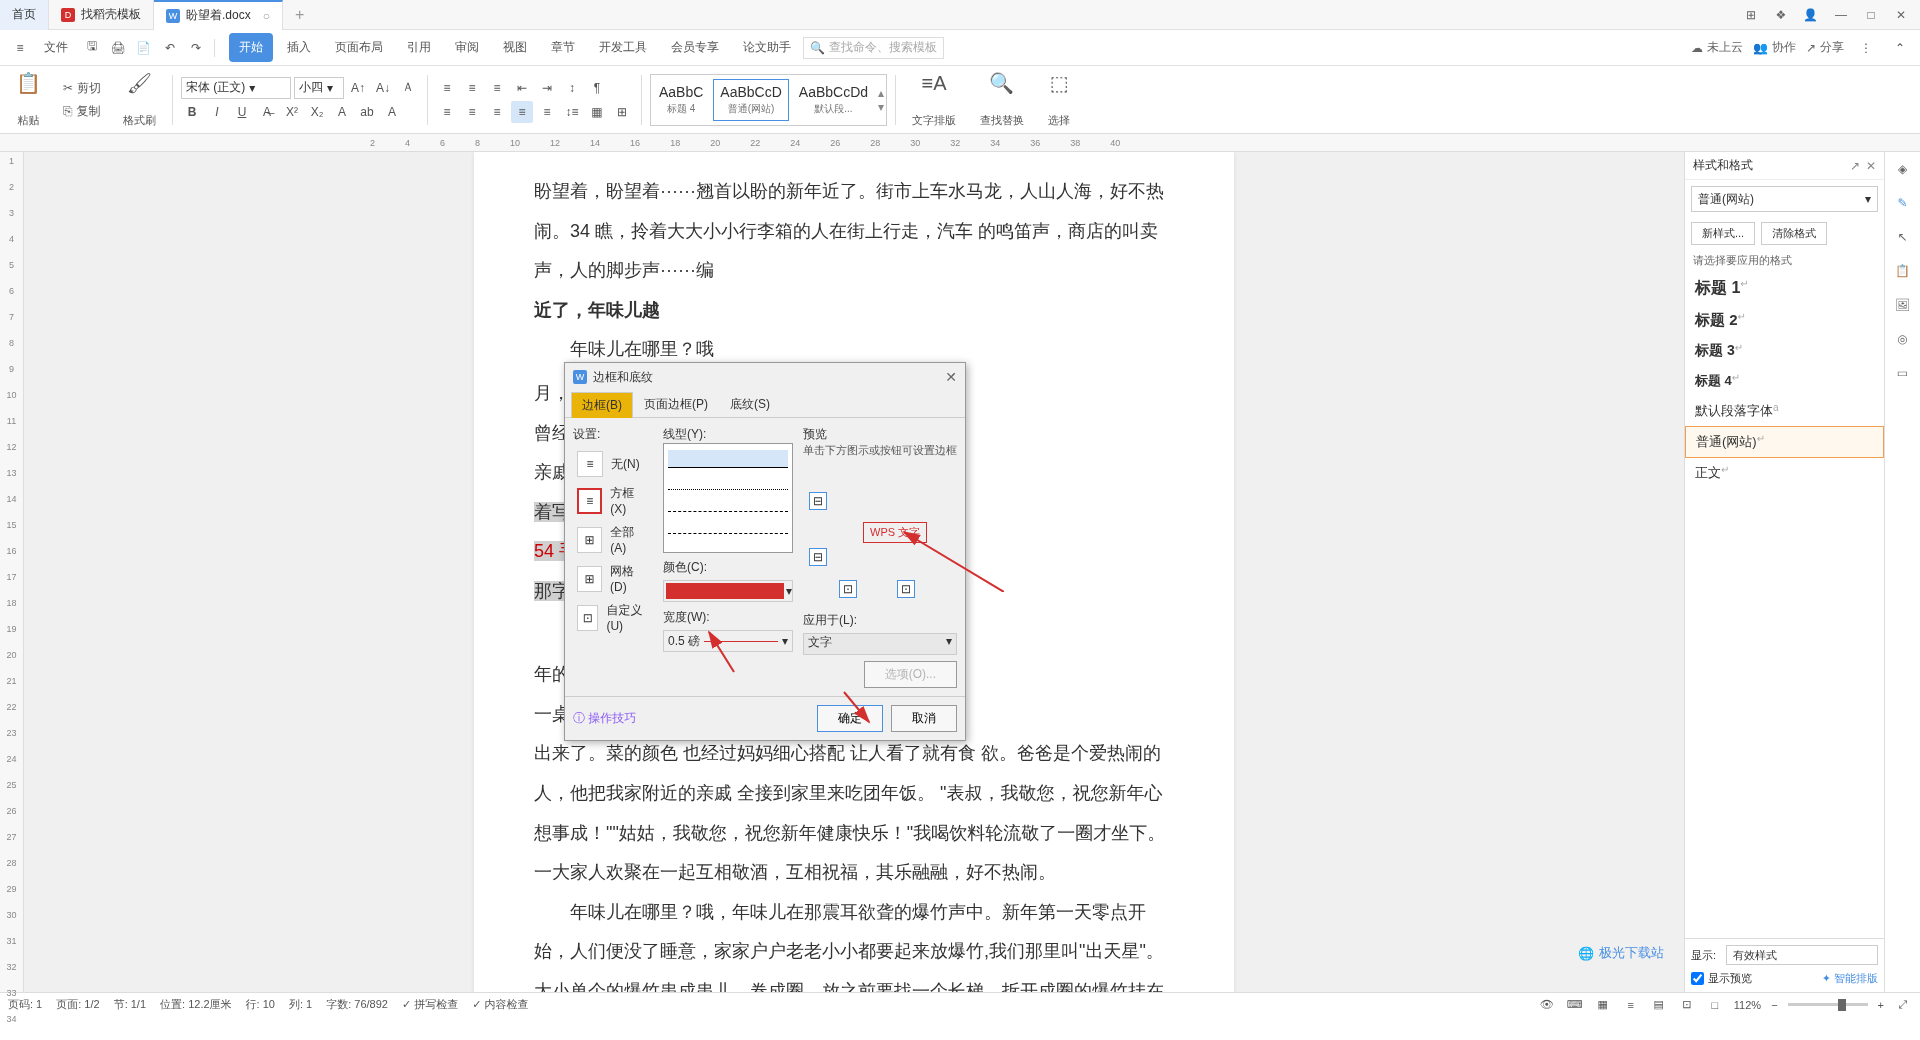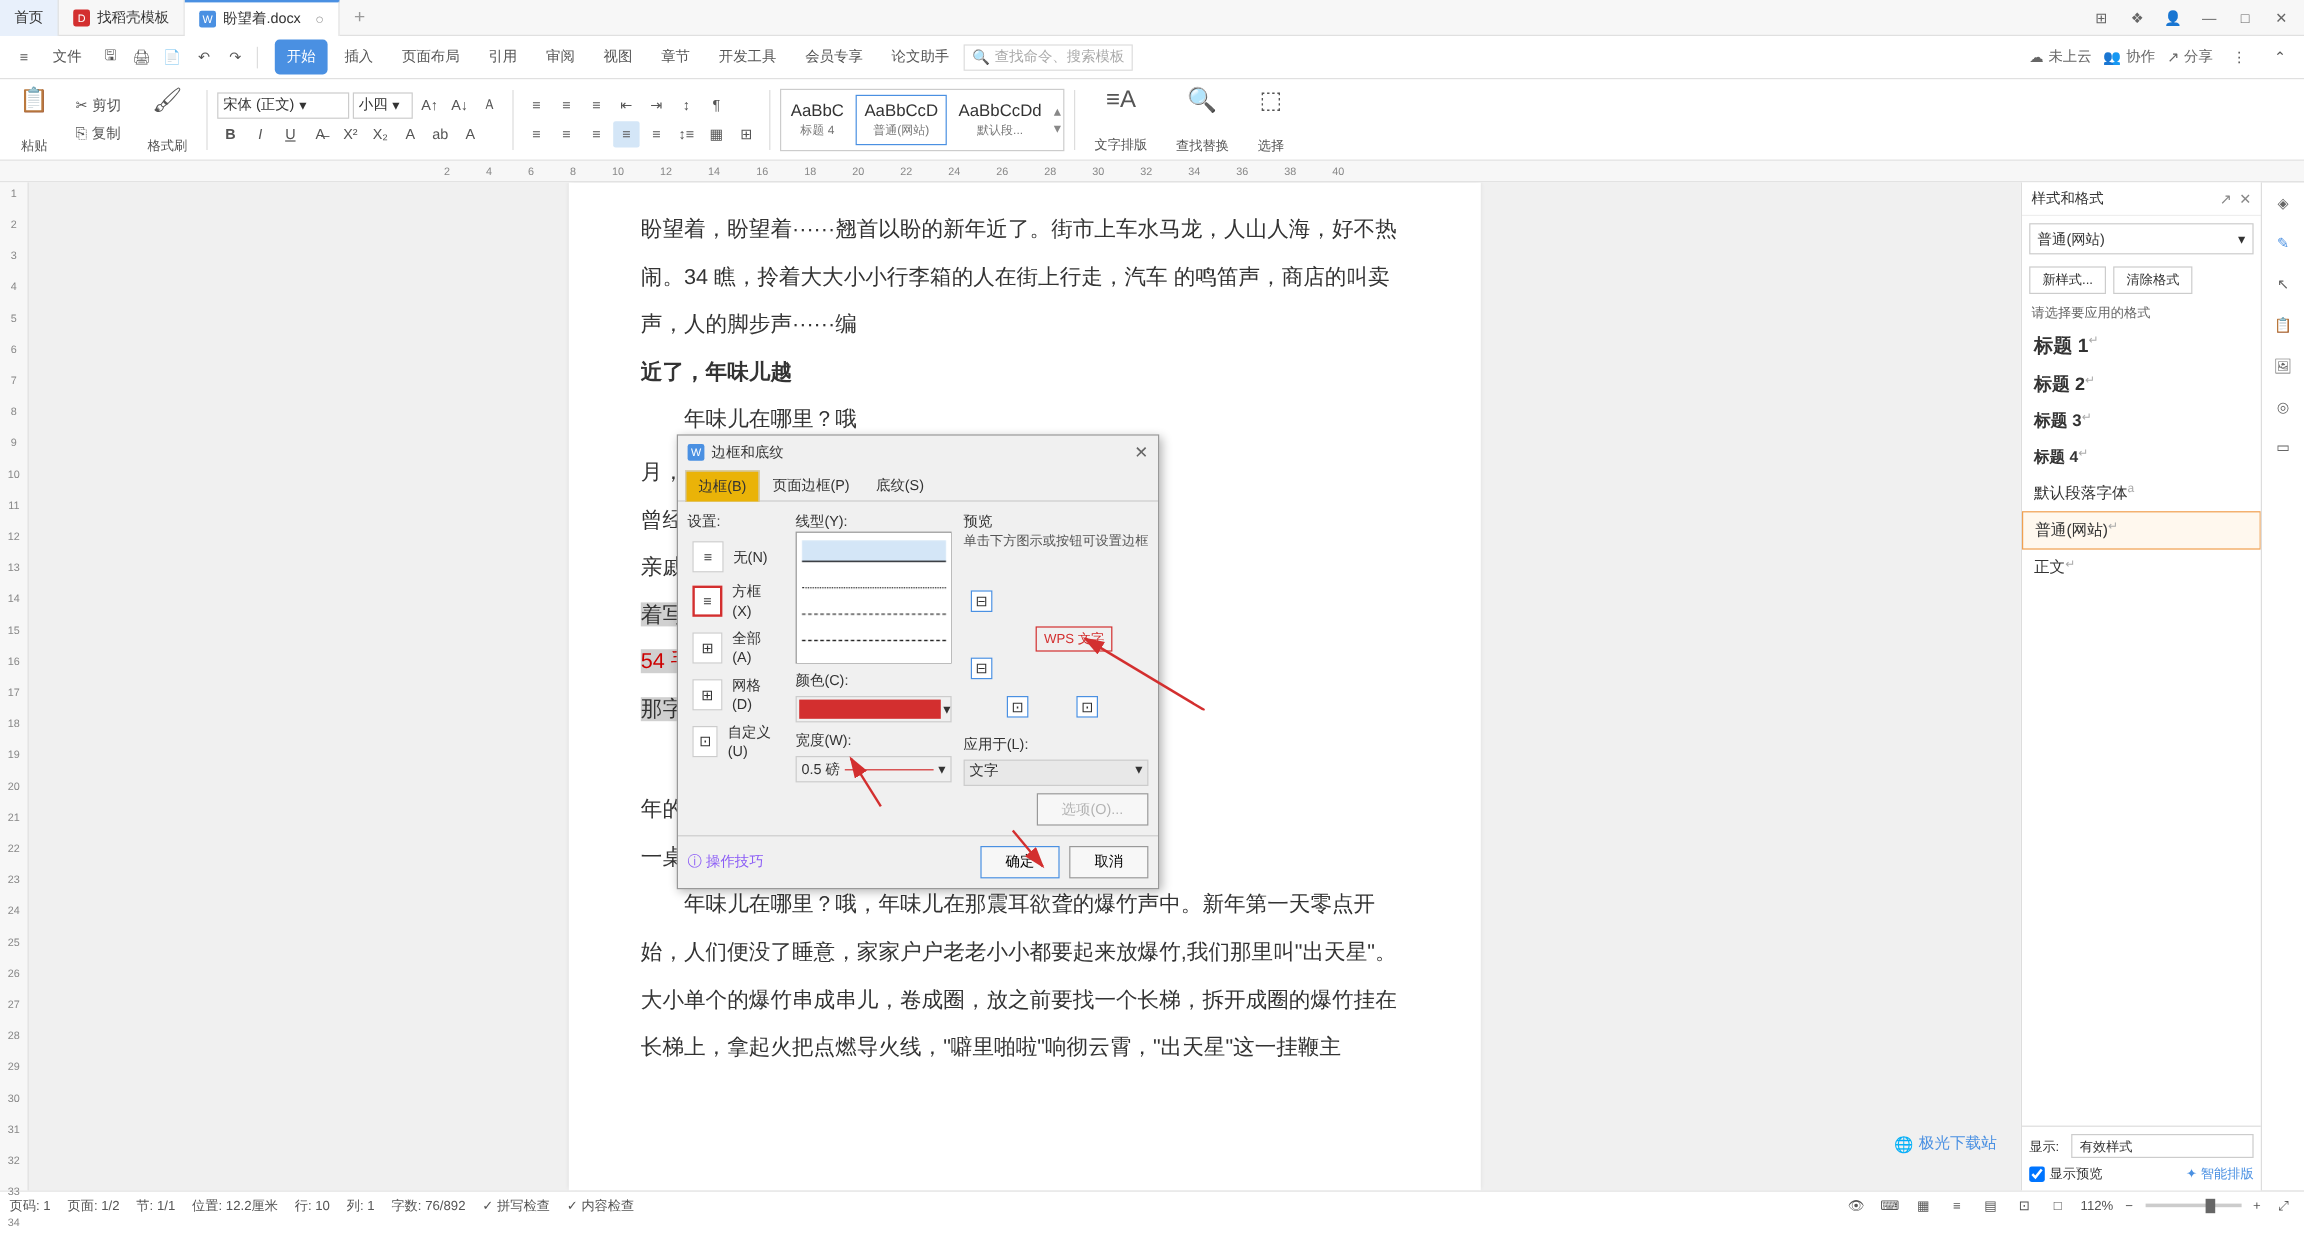--- a/index.html
+++ b/index.html
@@ -323,20 +323,21 @@
         <p>年味儿在哪里？哦</p>
         <div>月， 街上大街小巷开始</div>
         <div>曾经是语文老师， 写的</div>
         <div>亲戚朋友都买了红纸拿</div>
         <div><span class="hl">着写对联。 只 见爷爷 </span></div>
         <div class="red"><span class="hl">54 手有力的握笔，蘸墨</span></div>
         <div><span class="hl">那字，苍劲有力。</span></div>
         <p>年味儿在哪里？哦</p>
         <div>年的饭菜忙活了 <span class="red">56</span> 好几</div>
         <div>一桌子团年饭，饭桌上</div>
+        <div>出来了。菜的颜色  也经过妈妈细心搭配  让人看了就有食 欲。爸爸是个爱热闹的人，他把我家附近的亲戚  全接到家里来吃团年饭。 "表叔，我敬您，祝您新年心想事成！""姑姑，我敬您，祝您新年健康快乐！"我喝饮料轮流敬了一圈才坐下。一大家人欢聚在一起互相敬酒，互相祝福，其乐融融，好不热闹。</div>
         <p>年味儿在哪里？哦，年味儿在那震耳欲聋的爆竹声中。新年第一天零点开始，人们便没了睡意，家家户户老老小小都要起来放爆竹,我们那里叫"出天星"。大小单个的爆竹串成串儿，卷成圈，放之前要找一个长梯，拆开成圈的爆竹挂在长梯上，拿起火把点燃导火线，"噼里啪啦"响彻云霄，"出天星"这一挂鞭主</p>
       </div>
     </div>
 
     <div class="dialog">
       <div class="dlg-title">
         <span class="tab-icon-w">W</span>
         <span>边框和底纹</span>
         <span class="dlg-close">✕</span>
       </div>

